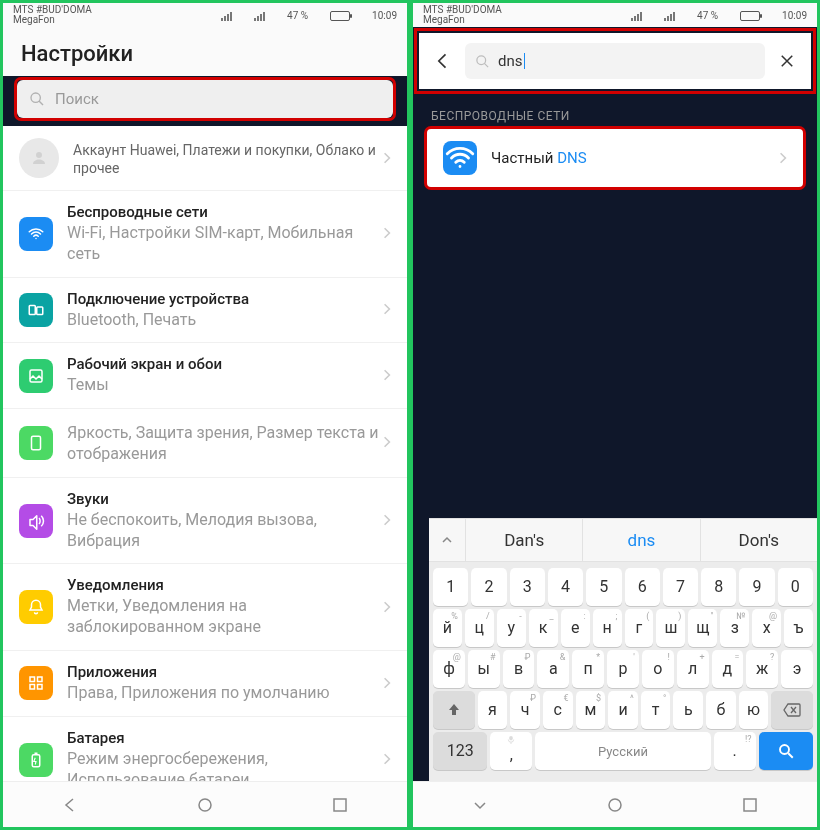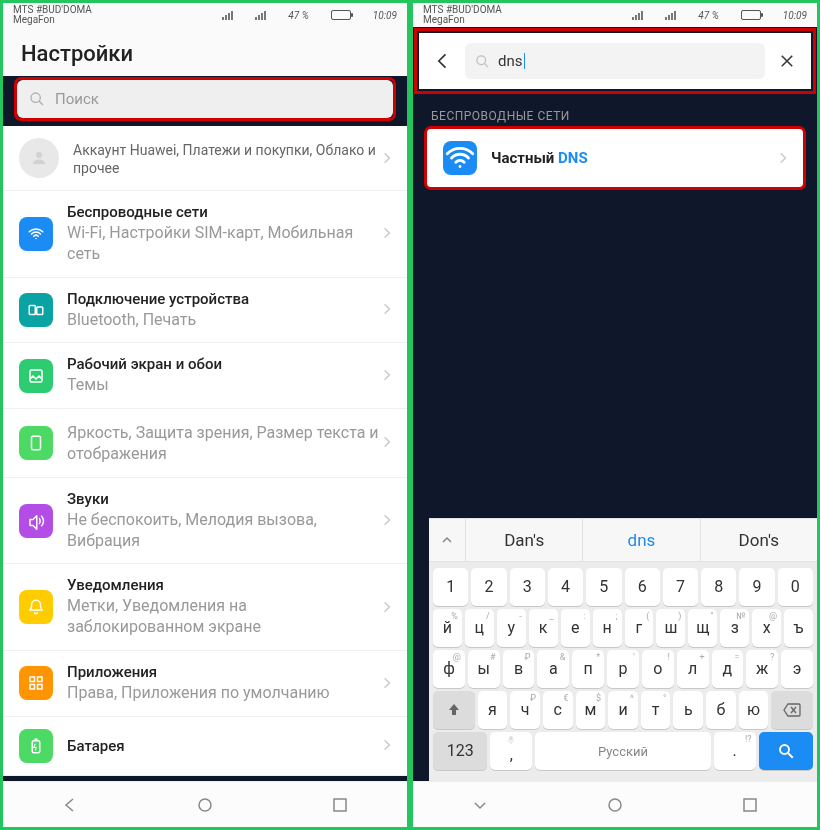--- a/index.html
+++ b/index.html
@@ -9,21 +9,21 @@
     width: 820px; height: 830px;
     display: flex;
     position: relative;
   }
   .phone { width: 410px; height: 830px; border: 3px solid #22c55e; background: #0f172a; position: relative; overflow: hidden; }
   .phone + .phone { margin-left: 0; }
 
   
   .statusbar { display: flex; align-items: center; justify-content: space-between; height: 24px; padding: 0 10px; font-size: 10px; color: #555; background: #fafafa; }
   .statusbar .left { display: flex; flex-direction: column; line-height: 1; }
-  .statusbar .right { display: flex; align-items: flex-start; gap: 22px; font-style: italic; }
+  .statusbar .right { display: flex; align-items: flex-end; gap: 22px; }
   .sig { display: inline-flex; align-items: flex-end; gap: 1px; height: 10px; }
   .sig span { width: 2px; background: #777; display: inline-block; }
   .sig span:nth-child(1){height:3px}.sig span:nth-child(2){height:5px}.sig span:nth-child(3){height:7px}.sig span:nth-child(4){height:9px}
   .batt { width: 20px; height: 10px; border: 1px solid #555; border-radius: 2px; position: relative; }
   .batt::after { content: ""; position: absolute; right: -3px; top: 2px; width: 2px; height: 4px; background: #555; border-radius: 1px;}
   .batt .fill { background: #555; height: 100%; width: 47%; }
 
   
   .title { font-size: 22px; font-weight: 500; color: #222; padding: 14px 18px 10px; background: #fafafa; }
   .searchwrap { margin: 4px 14px 8px; }
@@ -60,21 +60,21 @@
   .searchhdr { display: flex; align-items: center; padding: 10px 12px; gap: 10px; background: #fff; }
   .searchhdr .back { width: 24px; height: 24px; display: flex; align-items: center; justify-content: center; }
   .searchhdr .field { flex: 1; display: flex; align-items: center; background: #f3f3f3; border-radius: 6px; height: 36px; padding: 0 10px; }
   .searchhdr .field svg { width: 15px; height: 15px; opacity: .5; margin-right: 8px; }
   .searchhdr .field .query { font-size: 15px; color: #333; }
   .searchhdr .field .cursor { display:inline-block;width:1px;height:16px;background:#1b8cf3;margin-left:1px;vertical-align:middle;}
   .searchhdr .clear { width: 24px; height: 24px; display:flex;align-items:center;justify-content:center;}
   .highlight2 { outline: 3px solid #d10000; outline-offset: 2px; }
 
   .sectionhdr { font-size: 12px; color: #999; padding: 14px 18px 6px; letter-spacing: .5px; }
-  .result-row { display:flex; align-items:center; background:#fff; padding:12px 16px;font-weight:bold; }
+  .result-row { display:flex; align-items:center; background:#fff; padding:12px 16px; }
   .result-row .ico { width:34px;height:34px;border-radius:8px;display:flex;align-items:center;justify-content:center;margin-right:14px; }
   .result-row .lbl { flex:1; font-size:15px; color:#222; }
   .result-row .lbl .hl { color:#1b8cf3; }
   .result-row .chev { color:#ccc; }
 
   
   .kbd-area { position:absolute; bottom:46px; left:16px; right:0; background:#ececec; }
   .sugg { display:flex; align-items:center; height:44px; background:#f7f7f7; border-top:1px solid #e2e2e2;border-bottom:1px solid #e2e2e2; }
   .sugg .exp { width:36px; display:flex;align-items:center;justify-content:center;color:#888; }
   .sugg .s { flex:1; text-align:center; font-size:17px; color:#333; border-left:1px solid #e2e2e2; height:100%;display:flex;align-items:center;justify-content:center;}
@@ -255,20 +255,21 @@
       <div class="row">
     <div class="ico bg-batt">
           <svg viewBox="0 0 24 24">
             <rect x="7" y="5" width="10" height="16" rx="2" fill="none" stroke="#fff" stroke-width="2"></rect>
             <rect x="10" y="2" width="4" height="3" fill="#fff"></rect>
             <path d="M11 9l-2 5h3l-1 4" fill="none" stroke="#fff" stroke-width="1.5"></path>
           </svg>
         </div>
     <div class="txt">
       <div class="ttl">Батарея</div>
+      <div class="sub">Режим энергосбережения, Использование батареи</div>
     </div>
     <div class="chev"><svg viewBox="0 0 10 14">
             <path d="M2 1l6 6-6 6"></path>
           </svg></div>
       </div>
     </div>
 
   <div class="navbar">
     <div class="nb"><svg viewBox="0 0 16 16">
           <path d="M11 2L4 8l7 6" fill="none" stroke="#888" stroke-width="1.5"></path>

